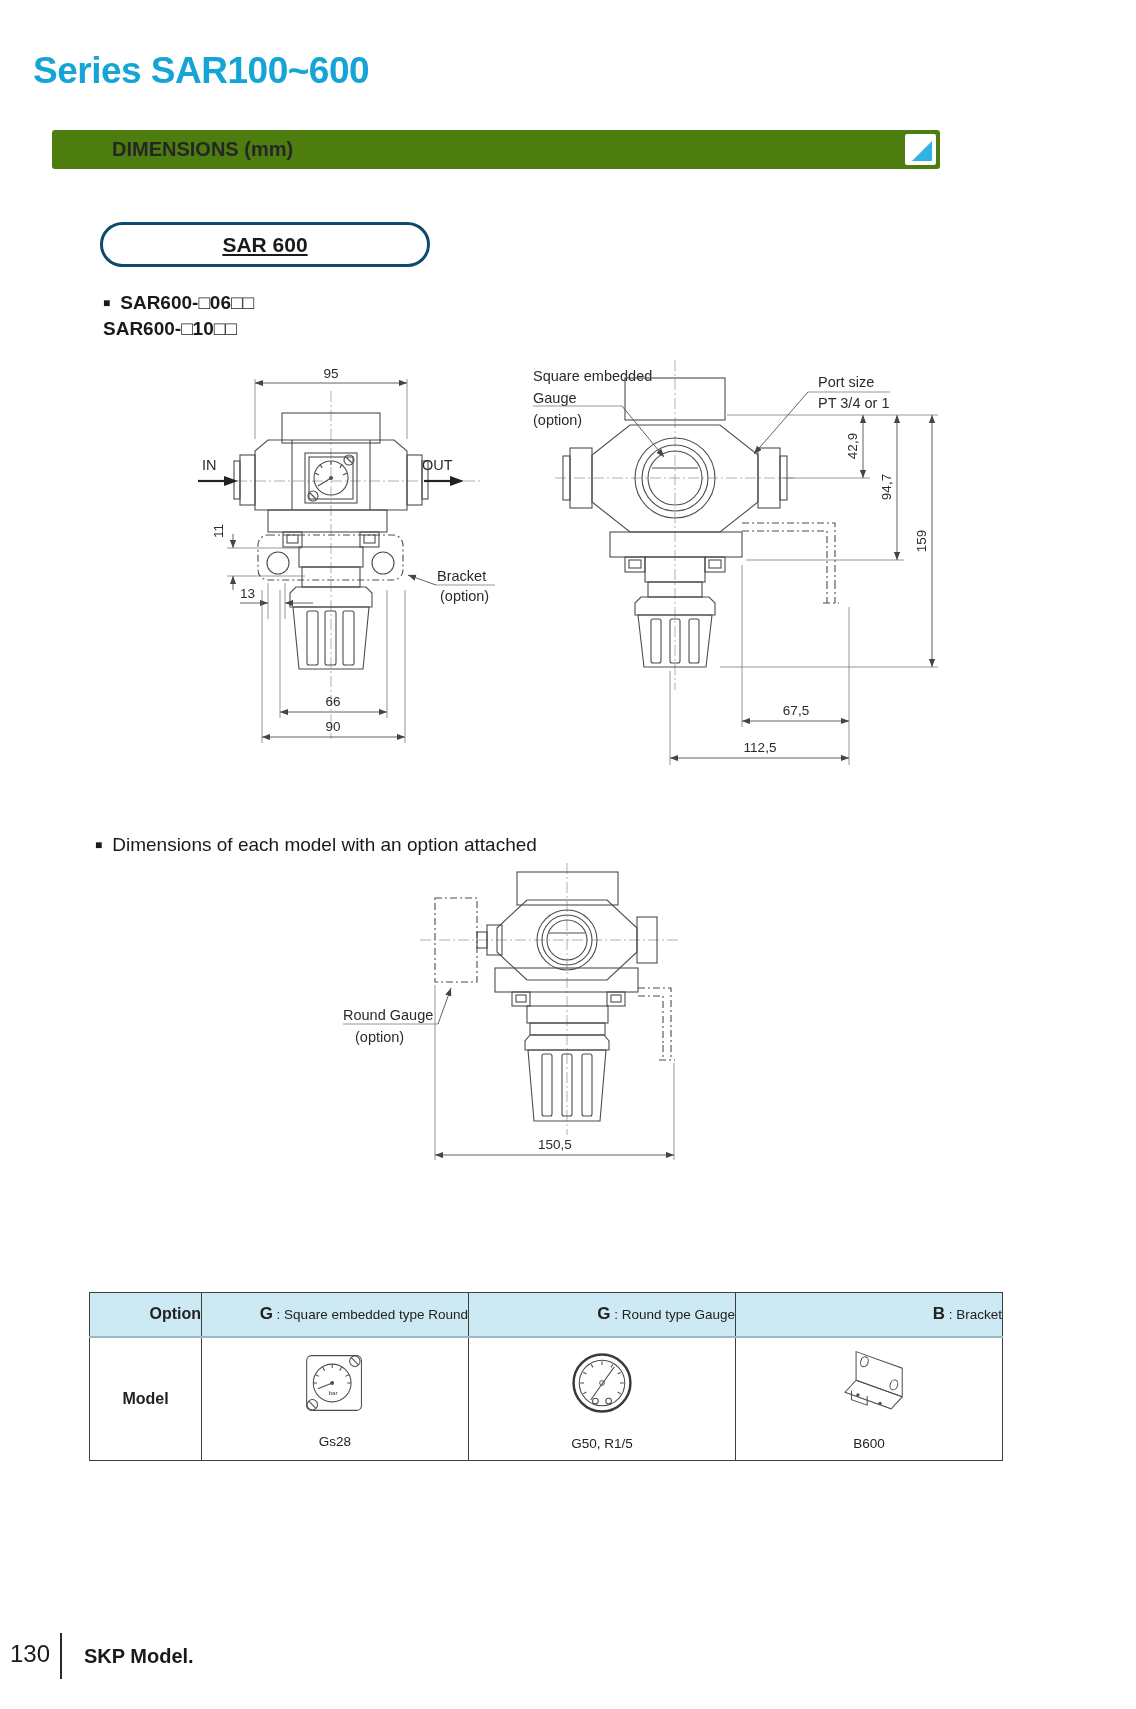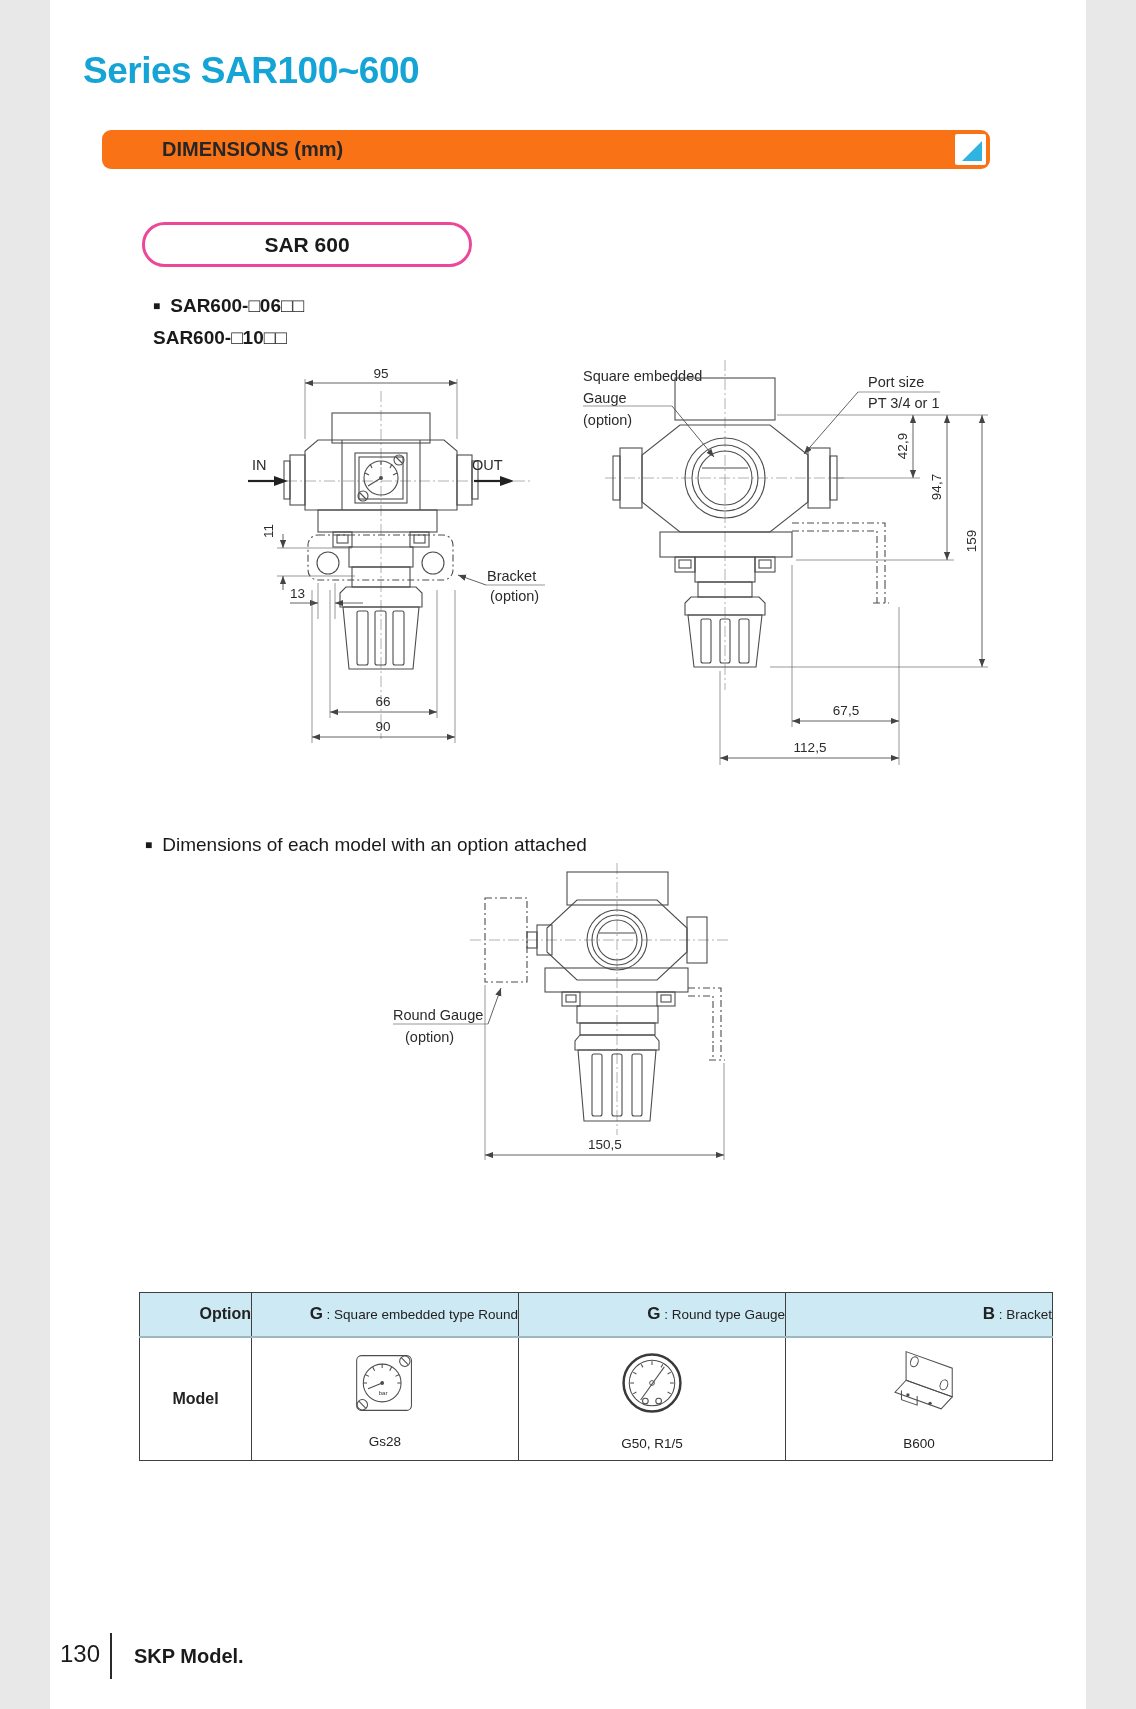--- a/index.html
+++ b/index.html
@@ -1,31 +1,31 @@
 <!DOCTYPE html>
 <html><head>
 <meta charset="utf-8">
 <style>
   * { margin:0; padding:0; box-sizing:border-box; }
   body { background:#e8e8e8; font-family:"Liberation Sans", sans-serif; }
-  .page { position:relative; width:1036px; height:1709px; background:#ffffff; margin:0 auto; overflow:hidden; }
+  .page { position:relative; width:1136px; height:1709px; background:#ffffff; margin:0 auto; overflow:hidden; }
   .abs { position:absolute; }
 
   .title { left:33px; top:50px; font-size:37px; font-weight:bold; color:#14a4d6; letter-spacing:-0.5px; }
 
-  .dimbar { left:52px; top:130px; width:888px; height:39px; background:#f97316; border-radius:9px; }
+  .dimbar { left:52px; top:130px; width:888px; height:39px; background:#4d7c0f; border-radius:3px; }
   .dimbar-label { position:absolute; left:60px; top:0; line-height:39px; font-size:20px; font-weight:bold; color:#262626; }
   .corner-box { position:absolute; right:4px; top:4px; width:31px; height:31px; background:#ffffff; border-radius:2px; }
   .corner-tri { position:absolute; right:4px; bottom:4px; width:0; height:0;
                 border-left:20px solid transparent; border-bottom:20px solid #2fb3e0; }
 
-  .pill { left:92px; top:222px; width:330px; height:45px; border:3px solid #ec4899; border-radius:23px;
-          text-align:center; line-height:39px; font-size:21px; font-weight:bold; color:#1a1a1a; }
-
-  .codes { left:103px; top:290px; font-size:19px; font-weight:bold; color:#1a1a1a; line-height:32px; }
+  .pill { left:100px; top:222px; width:330px; height:45px; border:3px solid #0c4a6e; border-radius:23px;
+          text-align:center; line-height:39px; font-size:21px; font-weight:bold; color:#1a1a1a;text-decoration:underline; }
+
+  .codes { left:103px; top:290px; font-size:19px; font-weight:bold; color:#1a1a1a; line-height:26px; }
   .codes .bullet { font-size:12px; vertical-align:2px; margin-right:10px; }
   .codes .line2 { }
 
   .h2 { left:95px; top:834px; font-size:19px; font-weight:normal; color:#1a1a1a; }
   .h2 .bullet { font-size:12px; vertical-align:2px; margin-right:10px; }
 
   
   .ln   { stroke:#4d4d4d; fill:none; stroke-width:1.1; }
   .lnf  { stroke:#4d4d4d; fill:#ffffff; stroke-width:1.1; }
   .thin { stroke:#6a6a6a; fill:none; stroke-width:0.7; }

